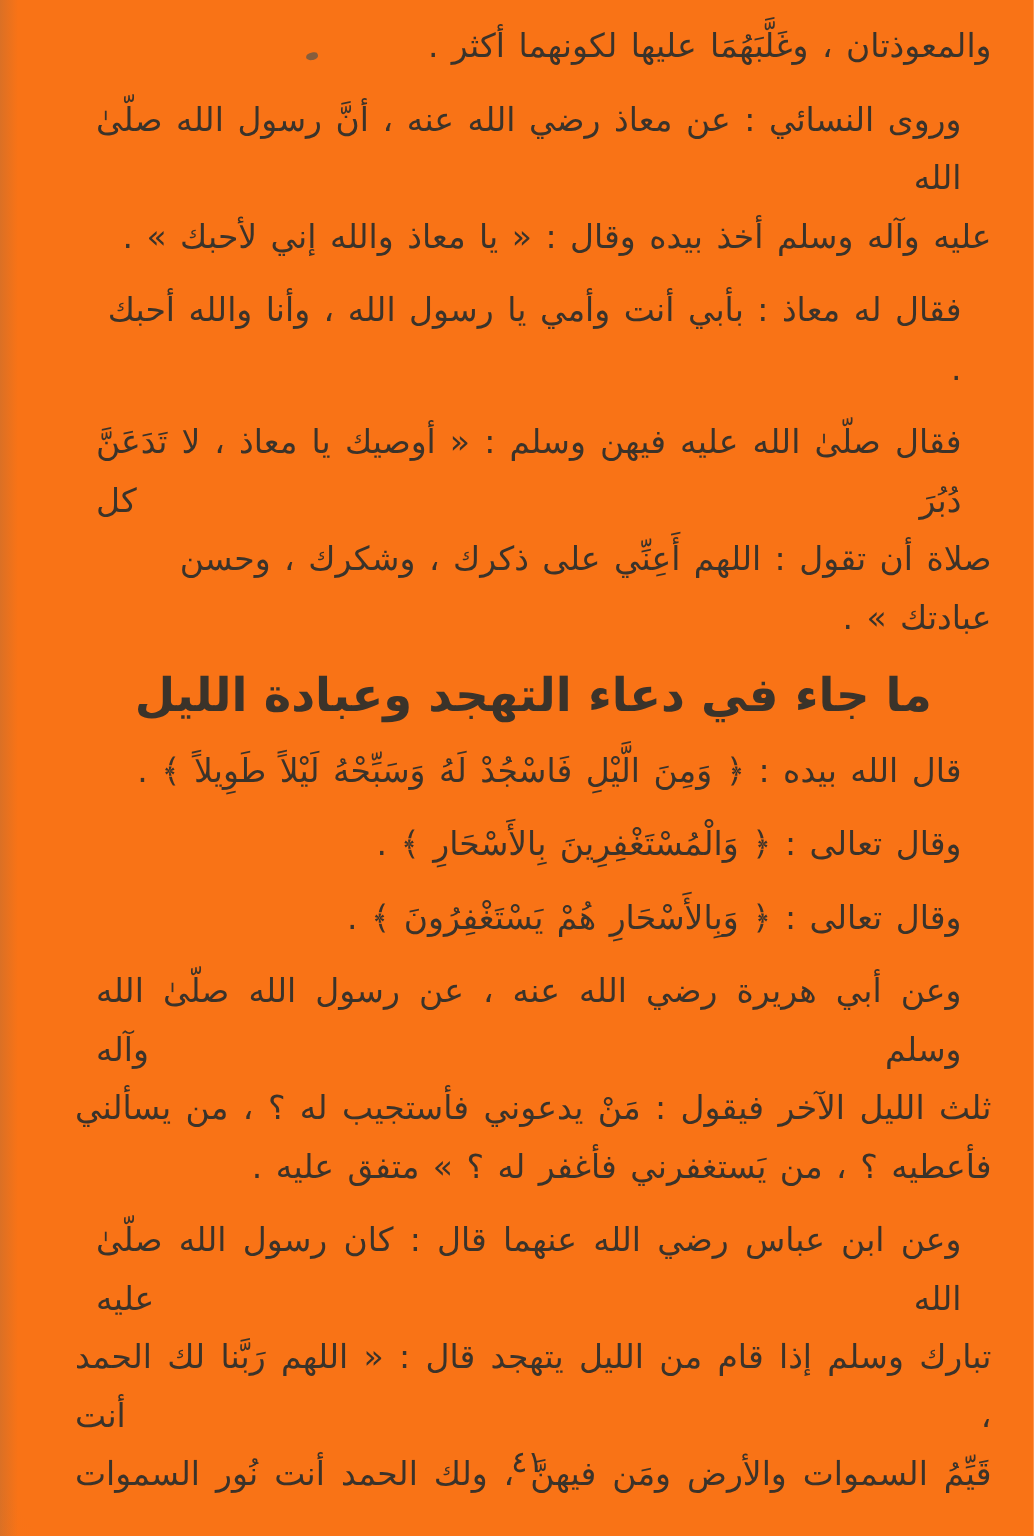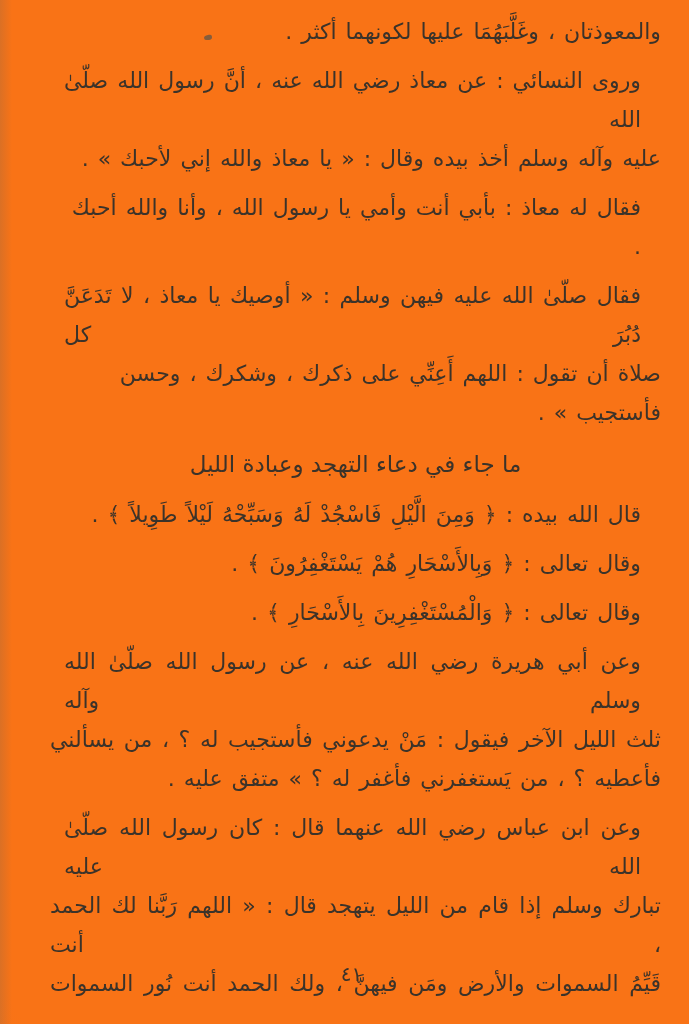--- a/index.html
+++ b/index.html
@@ -38,22 +38,22 @@
     word-spacing: 2px;
   }
   .j {
     text-align: justify;
     text-align-last: justify;
     text-justify: inter-word;
   }
   .para { margin: 0 0 10px 0; }
   .indent { padding-right: 20px; margin-left: 14px; }
   .section-heading {
-    font-size: 23px;
-    font-weight: normal;
+    font-size: 31px;
+    font-weight: bold;
     text-align: center;
     line-height: 39px;
     margin: 13px 0 11px 0;
   }
   .verse-line { margin: 0 0 10px 0; }
   .page-number {
     position: absolute;
     bottom: 38px;
     left: 42px;
     right: 28px;
@@ -88,28 +88,28 @@
 
     <div class="para">
       <div class="line j indent">وروى النسائي : عن معاذ رضي الله عنه ، أنَّ رسول الله صلّىٰ الله</div>
       <div class="line">عليه وآله وسلم أخذ بيده وقال : « يا معاذ والله إني لأحبك » .</div>
     </div>
     <div class="para">
       <div class="line indent">فقال له معاذ : بأبي أنت وأمي يا رسول الله ، وأنا والله أحبك .</div>
     </div>
     <div class="para">
       <div class="line j indent">فقال صلّىٰ الله عليه فيهن وسلم : « أوصيك يا معاذ ، لا تَدَعَنَّ دُبُرَ كل</div>
-      <div class="line">صلاة أن تقول : اللهم أَعِنِّي على ذكرك ، وشكرك ، وحسن فأستجيب » .</div>
+      <div class="line">صلاة أن تقول : اللهم أَعِنِّي على ذكرك ، وشكرك ، وحسن عبادتك » .</div>
     </div>
 
     <div class="section-heading">ما جاء في دعاء التهجد وعبادة الليل</div>
 
     <div class="line verse-line indent">قال الله بيده : ﴿ وَمِنَ الَّيْلِ فَاسْجُدْ لَهُ وَسَبِّحْهُ لَيْلاً طَوِيلاً ﴾ .</div>
+    <div class="line verse-line indent">وقال تعالى : ﴿ وَالْمُسْتَغْفِرِينَ بِالأَسْحَارِ ﴾ .</div>
     <div class="line verse-line indent">وقال تعالى : ﴿ وَبِالأَسْحَارِ هُمْ يَسْتَغْفِرُونَ ﴾ .</div>
-    <div class="line verse-line indent">وقال تعالى : ﴿ وَالْمُسْتَغْفِرِينَ بِالأَسْحَارِ ﴾ .</div>
 
     <div class="para">
       <div class="line j indent">وعن أبي هريرة رضي الله عنه ، عن رسول الله صلّىٰ الله وسلم وآله</div>
       <div class="line j">ثلث الليل الآخر فيقول : مَنْ يدعوني فأستجيب له ؟ ، من يسألني</div>
       <div class="line">فأعطيه ؟ ، من يَستغفرني فأغفر له ؟ » متفق عليه .</div>
     </div>
 
     <div class="para">
       <div class="line j indent">وعن ابن عباس رضي الله عنهما قال : كان رسول الله صلّىٰ الله عليه</div>
       <div class="line j">تبارك وسلم إذا قام من الليل يتهجد قال : « اللهم رَبَّنا لك الحمد ، أنت</div>

